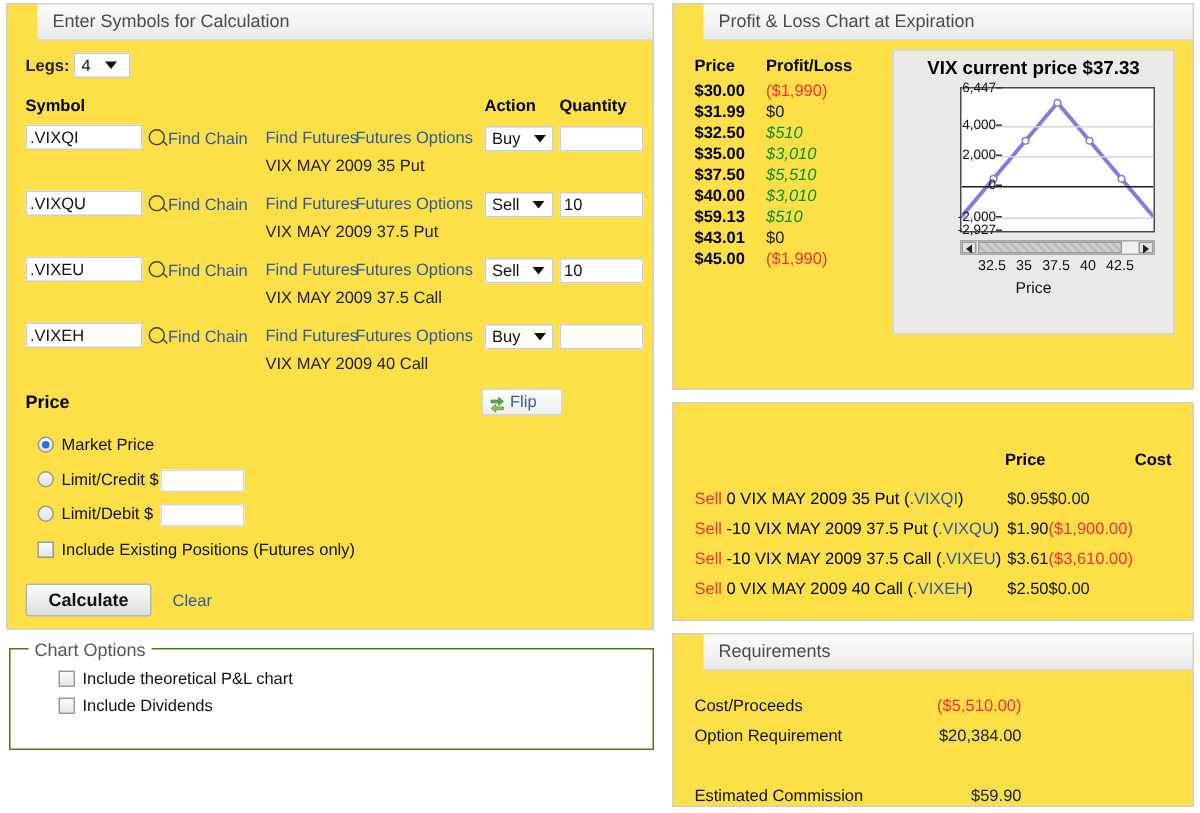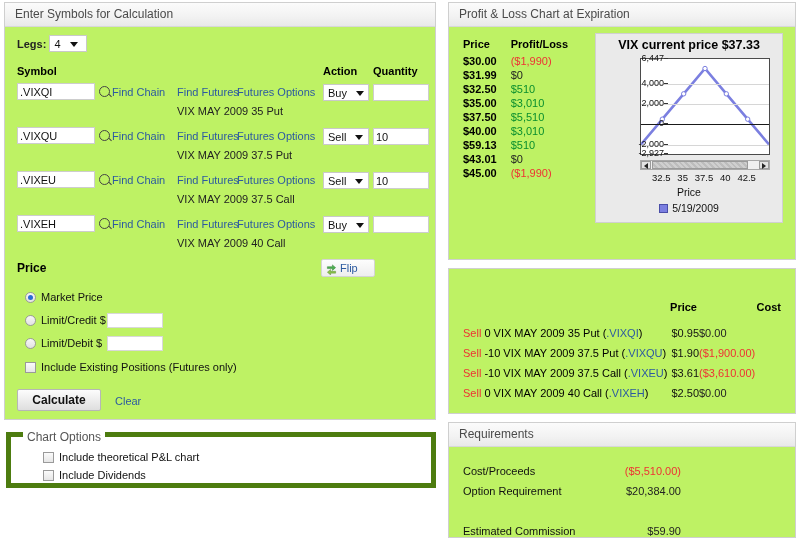--- a/index.html
+++ b/index.html
@@ -15,23 +15,24 @@
   }
   .page {
     position: relative;
     width: 800px;
     height: 542px;
   }
 
   
   .panel {
     position: absolute;
-    background: #bef264;
+    background: #fde047;
     border: 1px solid #cfcfcf;
     box-sizing: border-box;
+    padding-left: 20px;
   }
   .panel-header {
     height: 24px;
     line-height: 23px;
     padding: 0 10px;
     font-size: 12px;
     color: #4a4a4a;
     background: linear-gradient(to bottom, #fbfbfb 0%, #f3f3f3 55%, #e9e9e9 100%);
     border-bottom: 1px solid #d8d8d8;
     box-sizing: border-box;
@@ -229,22 +230,22 @@
     text-align: center;
     box-sizing: border-box;
     cursor: pointer;
   }
   #clear-link { position: absolute; left: 110px; top: 392px; font-size: 11px; color: #2c5aa0; cursor: pointer; }
 
   
   #chart-options {
     position: absolute;
     left: 6px; top: 432px;
-    width: 430px; height: 56px;
-    border: 5px solid #4d7c0f;
+    width: 430px; height: 68px;
+    border: 1px solid #4d7c0f;
     box-sizing: border-box;
     text-align: right;
   }
   #chart-options .legend {
     position: absolute;
     left: 12px; top: -7px;
     background: #fff;
     padding: 0 4px;
     font-size: 12px;
     color: #555;
@@ -254,21 +255,21 @@
   
   #pl-panel   { left: 448px; top: 2px;   width: 348px; height: 258px; }
   #trade-panel{ left: 448px; top: 268px; width: 348px; height: 146px; }
   #req-panel  { left: 448px; top: 422px; width: 348px; height: 116px; }
 
   
   #pl-table { position: absolute; left: 14px; top: 34px; font-size: 11px; }
   #pl-table .th { font-weight: bold; color: #000; padding-bottom: 4px; }
   #pl-table td { padding: 1px 0; font-size: 11px; }
   #pl-table .price-col { font-weight: bold; color: #000; padding-right: 14px; white-space: nowrap; }
-  .pos { color: #0a8f2e; }
+  .pos { color: #0a8f2e; font-style: italic; }
   .neg { color: #ee3333; }
   .zero { color: #222; }
 
   
   #chart-box {
     position: absolute;
     left: 146px; top: 30px;
     width: 188px; height: 190px;
     background: #eaeaea;
     border: 1px solid #d0d0d0;
@@ -597,23 +598,20 @@
           <div class="xtick" style="left: 136.667px; width: 28px; top: 138px;">42.5</div>
         </div>
 
       <div id="scrollbar">
         <div class="arrow-l"></div>
         <div class="thumb"></div>
         <div class="arrow-r"></div>
       </div>
 
       <div id="x-axis-label">Price</div>
-      <div id="chart-legend">
-        <span class="swatch"></span><span>5/19/2009</span>
-      </div>
     </div>
   </div>
 
   <div class="panel" id="trade-panel">
     <div id="trade-head">
       <span class="p">Price</span><span class="c">Cost</span>
     </div>
 
     <div class="trade-row" style="top:58px;">
       <span class="act">Sell</span>

